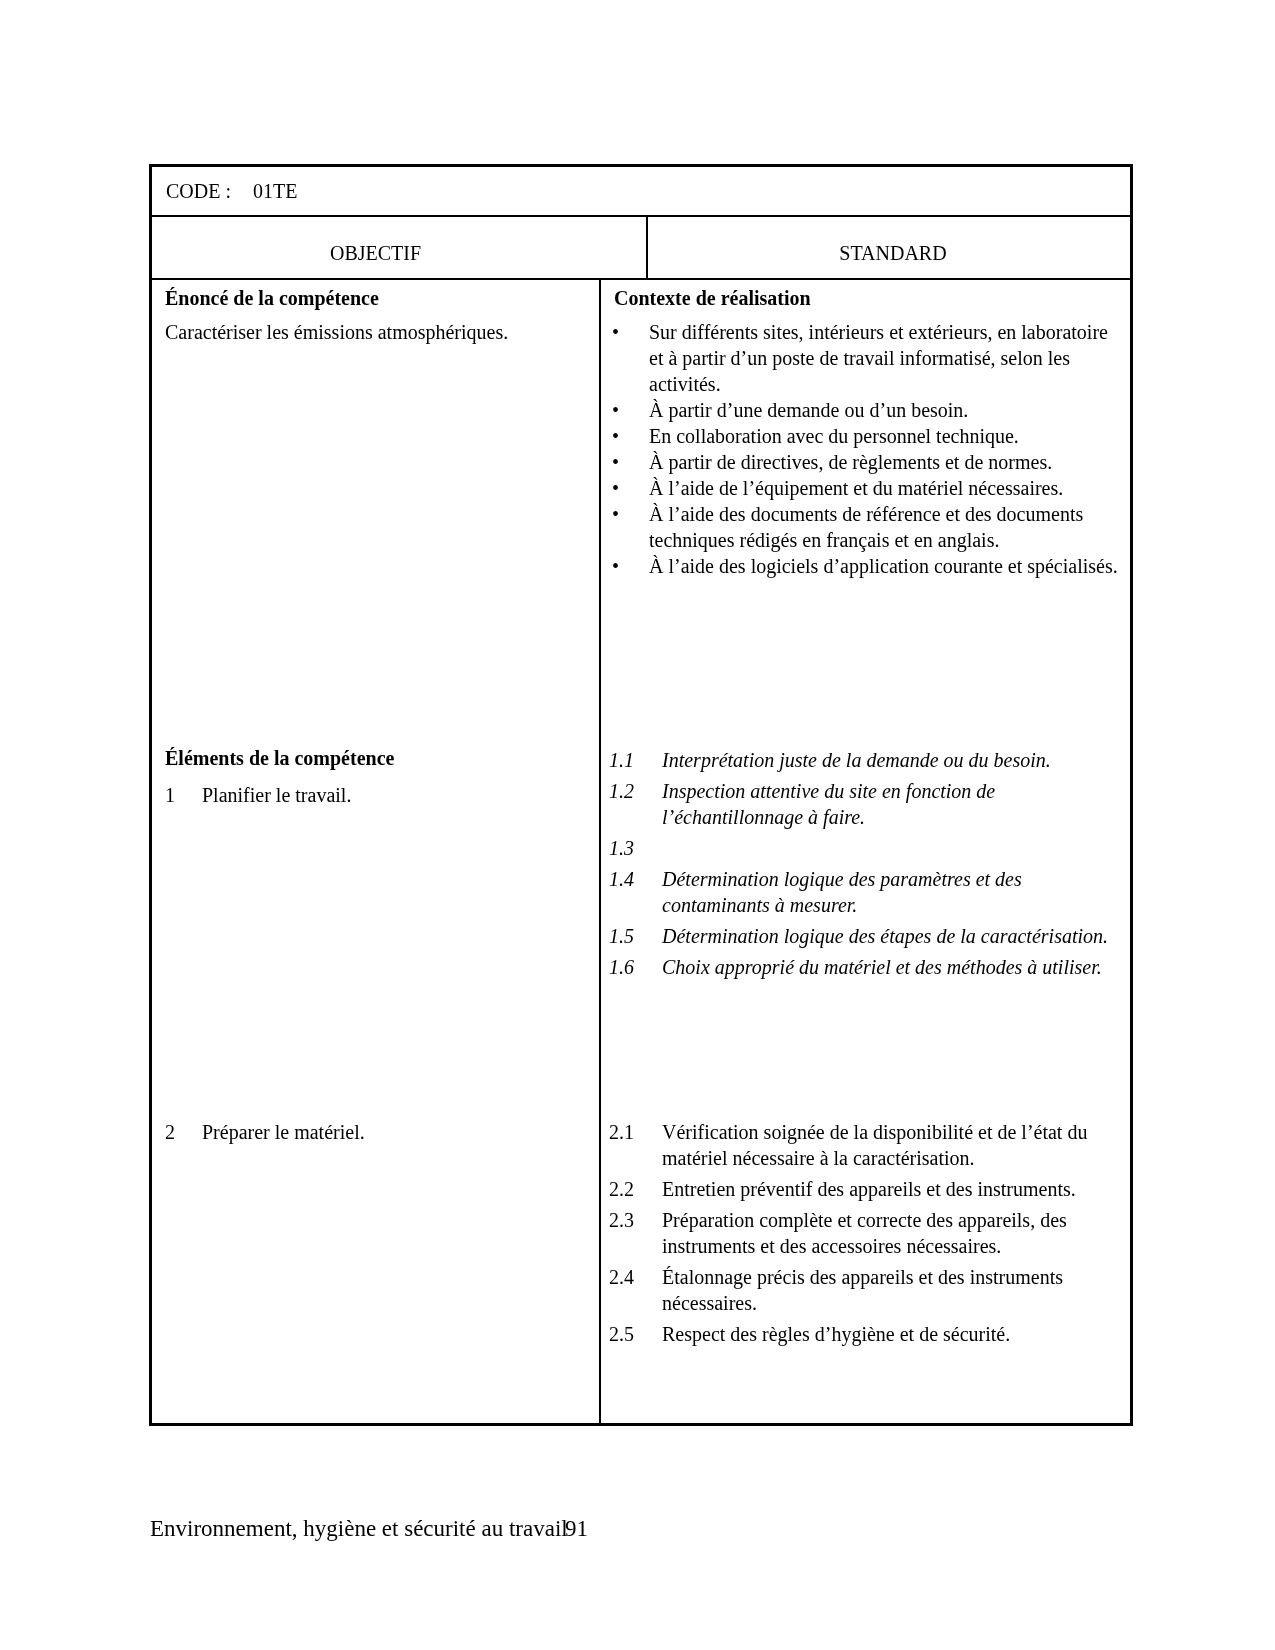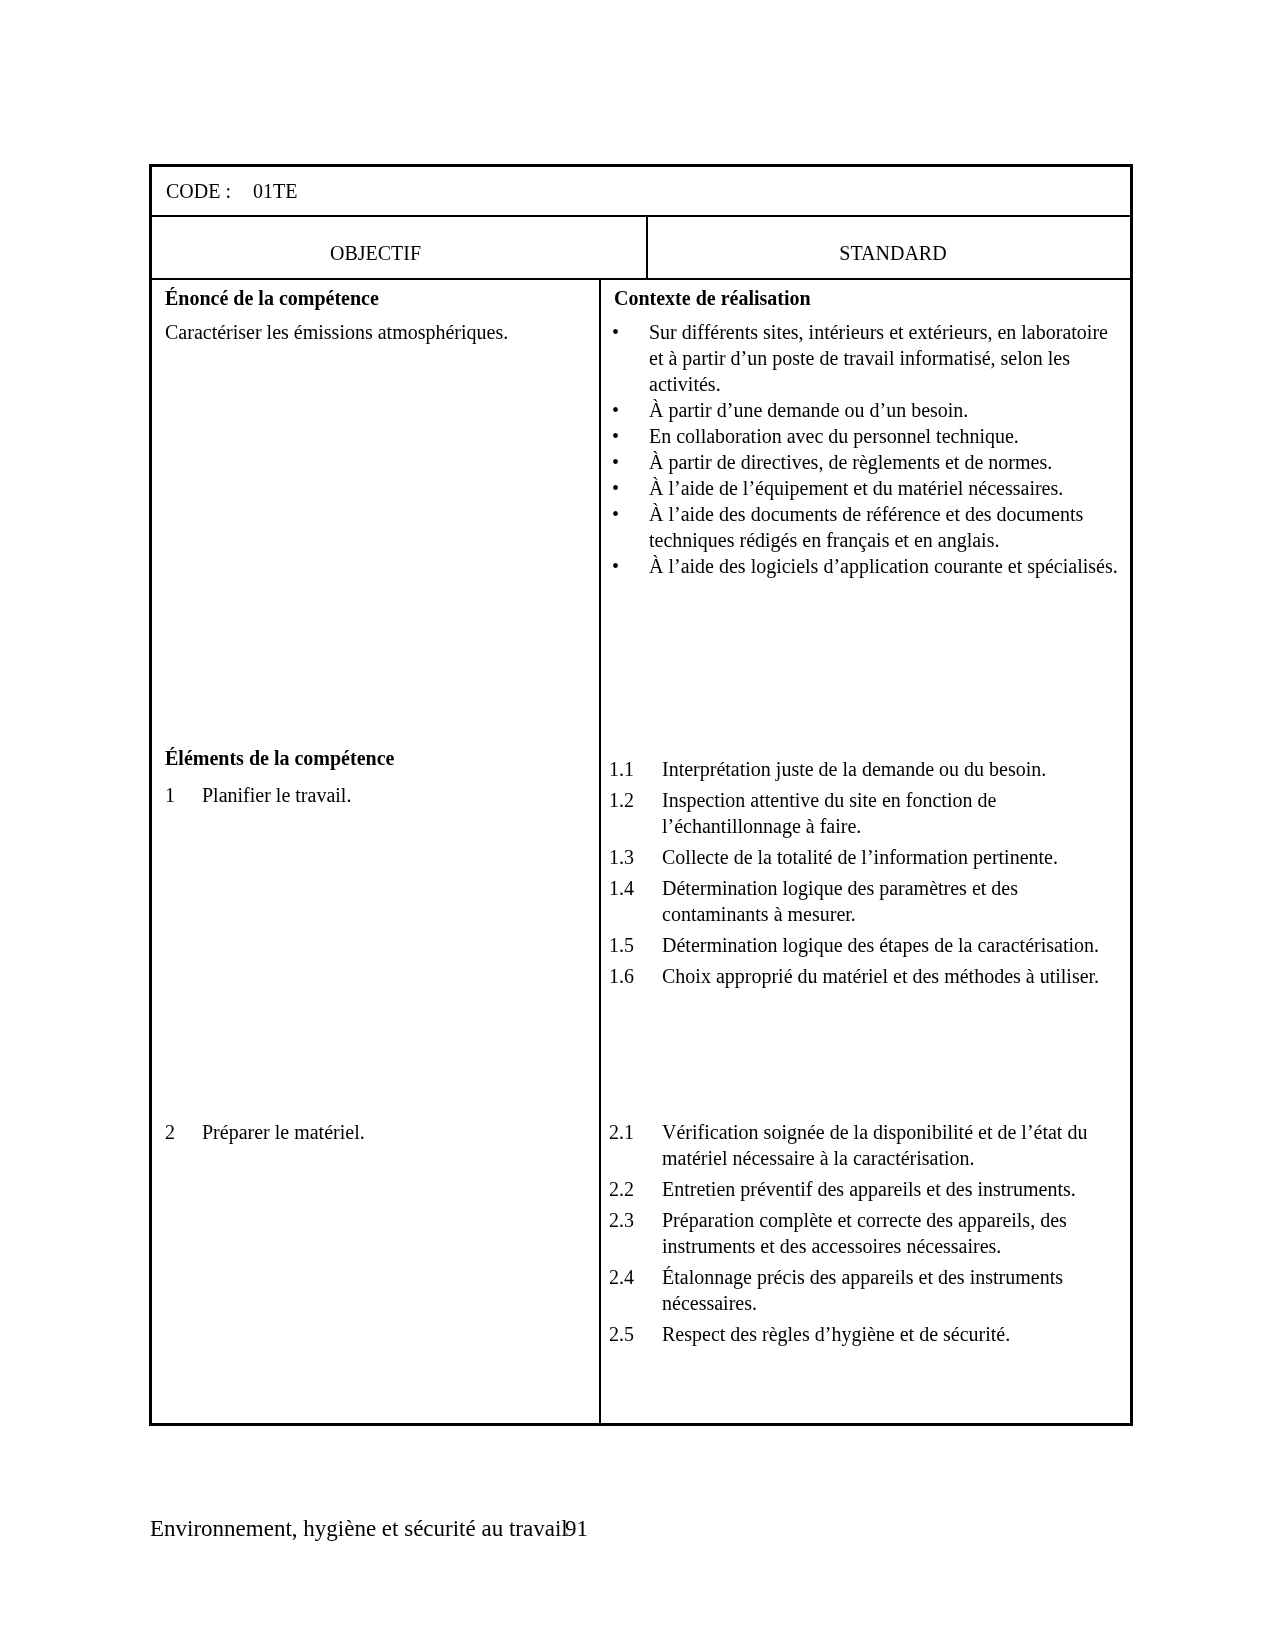--- a/index.html
+++ b/index.html
@@ -36,21 +36,21 @@
   .element-item .num { flex:0 0 37px; }
   .element-item-2 { position:absolute; top:839px; left:13px; right:8px; display:flex; }
   .element-item-2 .num { flex:0 0 37px; }
   
   .block-contexte { position:absolute; top:5px; left:0; right:10px; }
   .block-contexte .h-bold, .block-criteres .h-bold { padding-left:13px; display:block; }
   .bullet-list { margin-top:8px; }
   .bullet-item { position:relative; padding-left:48px; }
   .bullet-marker { position:absolute; left:11px; top:0; }
   .block-criteres { position:absolute; top:465px; left:0; right:6px; }
-  .citem-list { margin-top:11px; }
+  .citem-list { margin-top:2px;font-style:italic; }
   .citem { display:flex; margin-top:5px; }
   .citem:first-child { margin-top:0; }
   .citem .num { flex:0 0 61px; padding-left:8px; box-sizing:border-box; }
   .citem .txt { flex:1; }
   .block-crit2 { position:absolute; top:839px; left:0; right:6px; }
   
   .footer { position:absolute; top:1516px; left:0; width:100%; height:30px; font-size:23px; }
   .footer-title { position:absolute; left:150px; top:0; }
   .footer-page { position:absolute; left:565px; top:0; }
 </style>
@@ -132,21 +132,20 @@
             <div class="citem">
               <span class="num">1.1</span>
               <span class="txt">Interprétation juste de la demande ou du besoin.</span>
             </div>
             <div class="citem">
               <span class="num">1.2</span>
               <span class="txt">Inspection attentive du site en fonction de l’échantillonnage à faire.</span>
             </div>
             <div class="citem">
               <span class="num">1.3</span>
-              <span class="txt">Collecte de la totalité de l’information pertinente.</span>
             </div>
             <div class="citem">
               <span class="num">1.4</span>
               <span class="txt">Détermination logique des paramètres et des contaminants à mesurer.</span>
             </div>
             <div class="citem">
               <span class="num">1.5</span>
               <span class="txt">Détermination logique des étapes de la caractérisation.</span>
             </div>
             <div class="citem">

